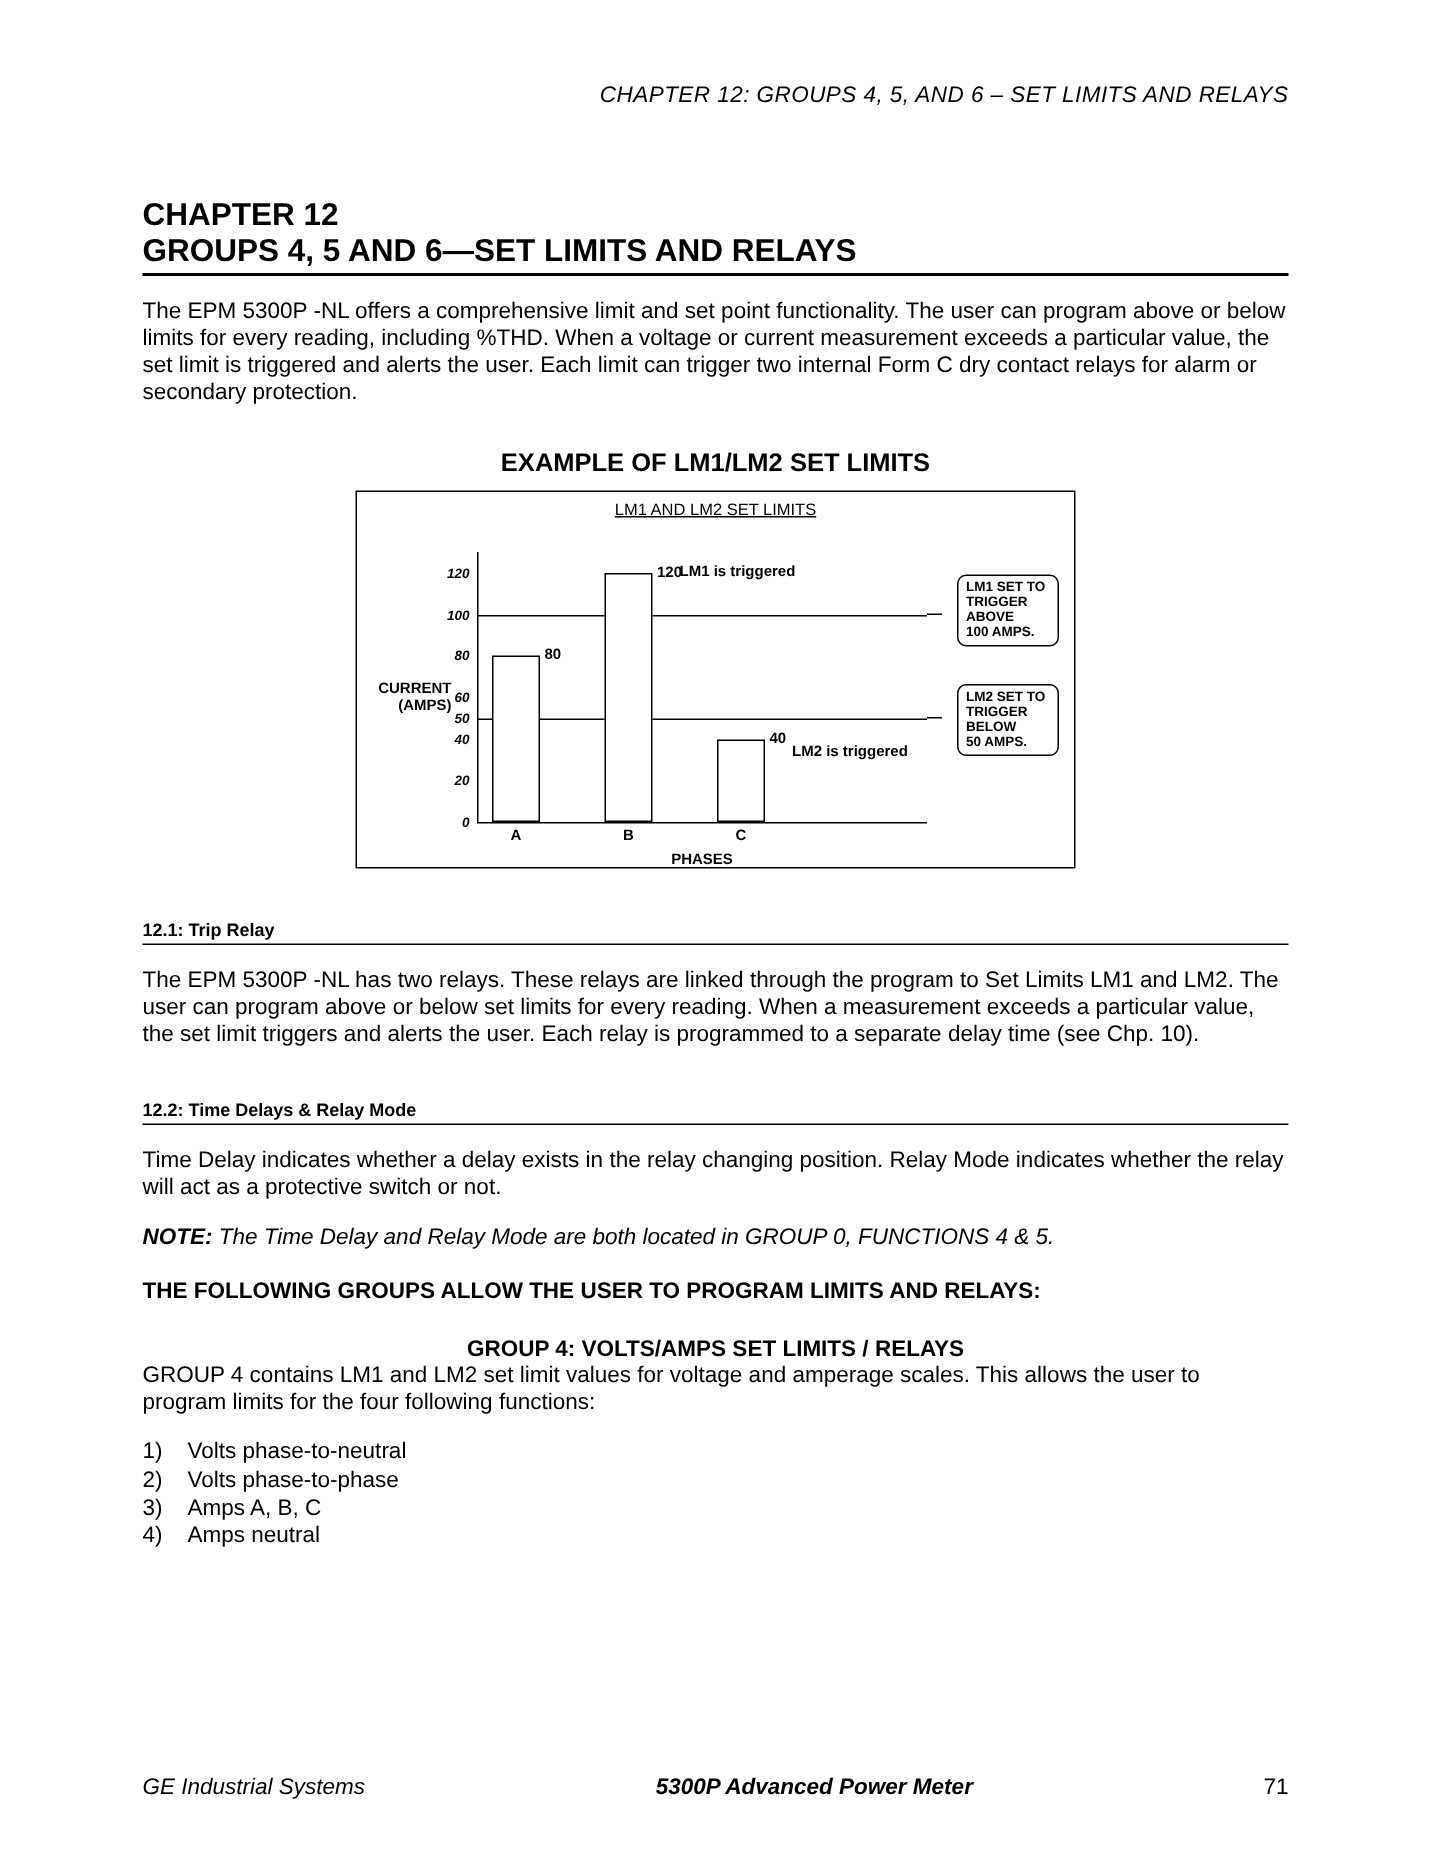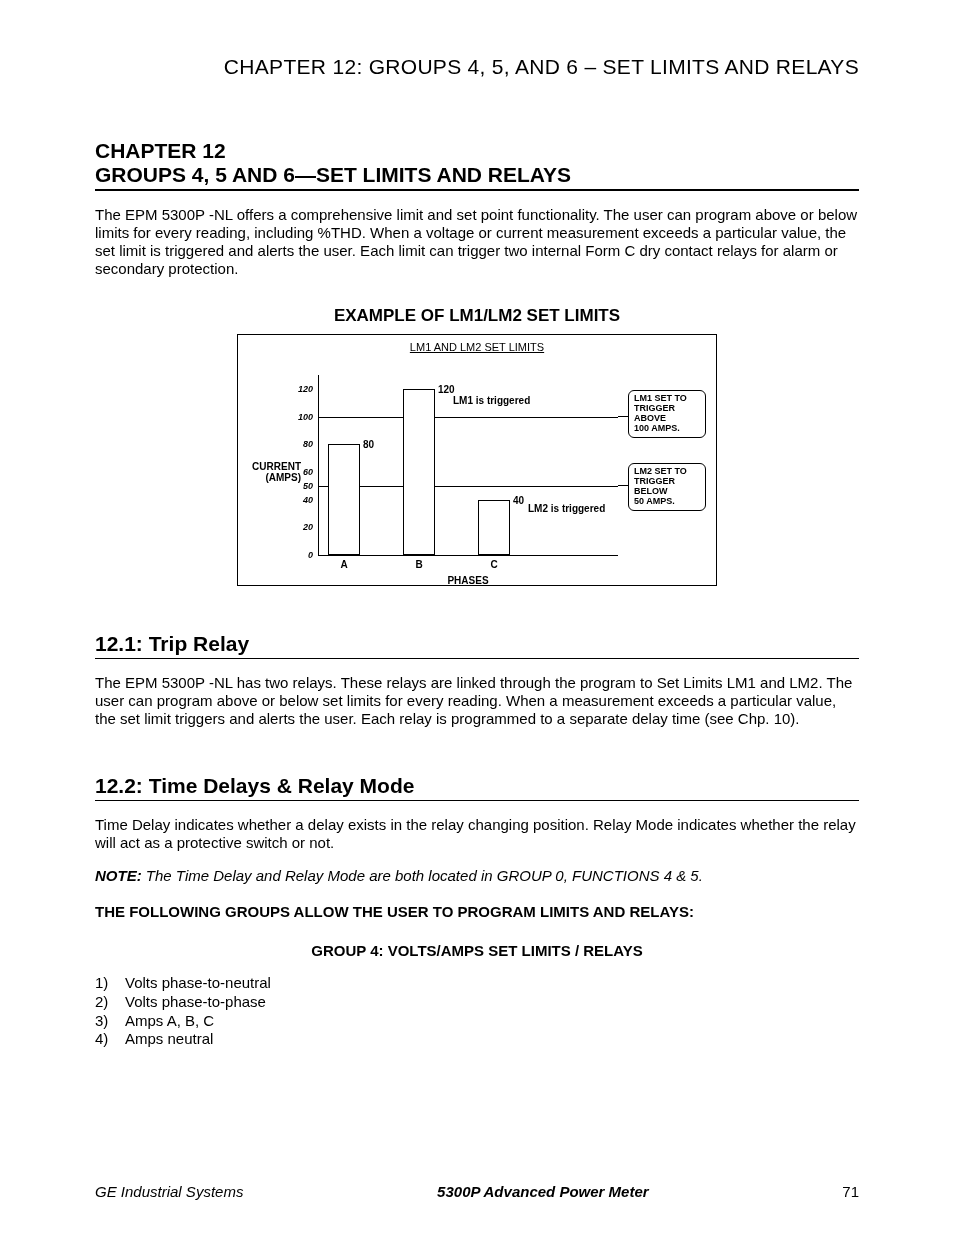--- a/index.html
+++ b/index.html
@@ -12,22 +12,23 @@
   .page {
     width: 954px;
     height: 1235px;
     margin: 0 auto;
     padding: 55px 95px 35px 95px;
     box-sizing: border-box;
     position: relative;
   }
   .header {
     text-align: right;
-    font-size: 21px;
+    font-size: 15px;
     letter-spacing: 0.3px;
+    font-style: italic;
   }
   .chapter-num {
     font-size: 21px;
     font-weight: bold;
     margin-top: 60px;
   }
   .chapter-title {
     font-size: 21px;
     font-weight: bold;
     border-bottom: 2px solid #000;
@@ -138,34 +139,34 @@
     font-weight: bold;
   }
   .callout {
     position: absolute;
     border: 1px solid #000;
     border-radius: 6px;
     font-size: 9px;
     font-weight: bold;
     padding: 3px 5px;
     line-height: 1.1;
-    width: 78px;
+    width: 68px;
     box-sizing: border-box;
   }
   .arrow-line {
     position: absolute;
     height: 1px;
     background: #000;
   }
   .section-heading {
-    font-size: 21px;
+    font-size: 12px;
     font-weight: bold;
     border-bottom: 1px solid #000;
     padding-bottom: 2px;
-    margin-top: 46px;
+    margin-top: 34px;
   }
   .note-label {
     font-weight: bold;
     font-style: italic;
   }
   .note-text {
     font-style: italic;
   }
   .bold-para {
     font-size: 15px;
@@ -245,21 +246,21 @@
       <div class="tick-label" style="top:13.8px">120</div>
 
       <div class="limit-line" style="top:41.5px"></div>
       <div class="limit-line" style="top:110.8px"></div>
 
       <div class="bar" style="left:10px; height:110.8px"></div>
       <div class="bar-label" style="left:45px; top:69.2px">80</div>
 
       <div class="bar" style="left:85px; height:166.2px"></div>
       <div class="bar-label" style="left:120px; top:13.8px">120</div>
-      <div class="trigger-text" style="left:135px; top:20px">LM1 is triggered</div>
+      <div class="trigger-text" style="left:135px; top:8px">LM1 is triggered</div>
 
       <div class="bar" style="left:160px; height:55.4px"></div>
       <div class="bar-label" style="left:195px; top:124.6px">40</div>
       <div class="trigger-text" style="left:210px; top:128px">LM2 is triggered</div>
 
       <div class="xtick-label" style="left:26px">A</div>
       <div class="xtick-label" style="left:101px">B</div>
       <div class="xtick-label" style="left:176px">C</div>
       <div class="xlabel">PHASES</div>
     </div>
@@ -285,20 +286,21 @@
   <div class="section-heading">12.2: Time Delays &amp; Relay Mode</div>
   <div class="para">Time Delay indicates whether a delay exists in the relay changing position.  Relay Mode indicates whether the relay will act as a protective switch or not.</div>
 
   <div class="para">
     <span class="note-label">NOTE:</span><span class="note-text"> The Time Delay and Relay Mode are both located in GROUP 0, FUNCTIONS 4 &amp; 5.</span>
   </div>
 
   <div class="bold-para">THE FOLLOWING GROUPS ALLOW THE USER TO PROGRAM LIMITS AND RELAYS:</div>
 
   <div class="group-heading">GROUP 4:  VOLTS/AMPS SET LIMITS / RELAYS</div>
+  <div class="para" style="margin-top:0">GROUP 4 contains LM1 and LM2 set limit values for voltage and amperage scales. This allows the user to program limits for the four following functions:</div>
 
   <div class="list">
     <div class="list-row">
         <span class="list-num">1)</span>
         <span>Volts phase-to-neutral</span>
       </div>
     <div class="list-row">
         <span class="list-num">2)</span>
         <span>Volts phase-to-phase</span>
       </div>

